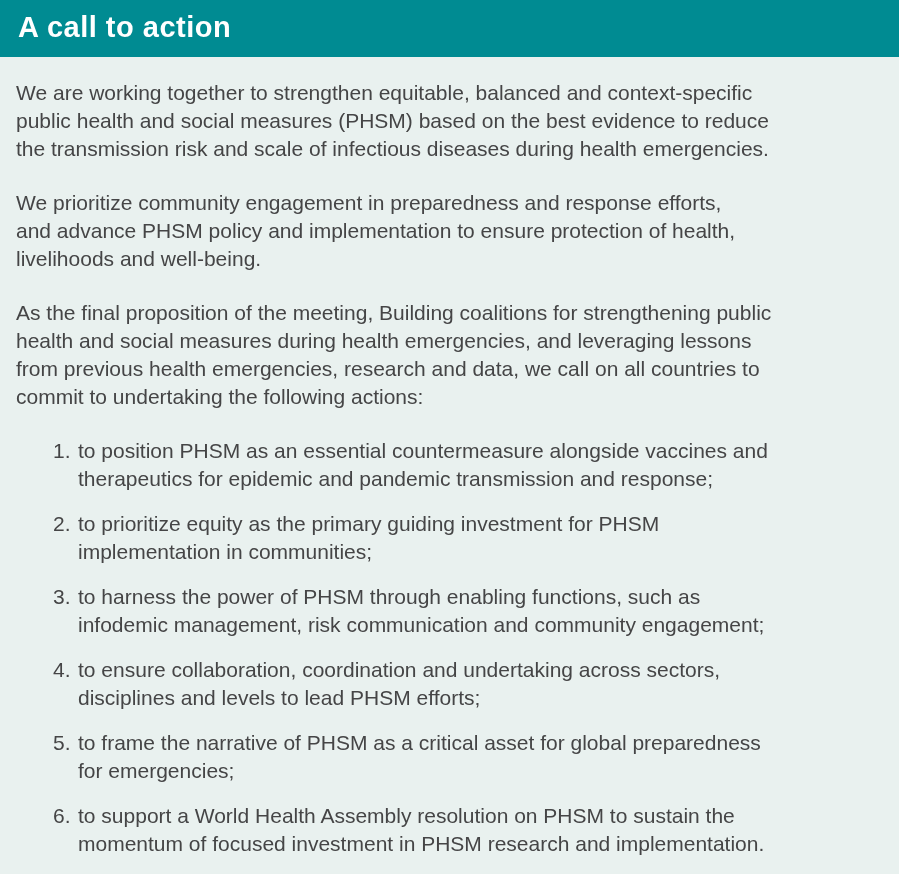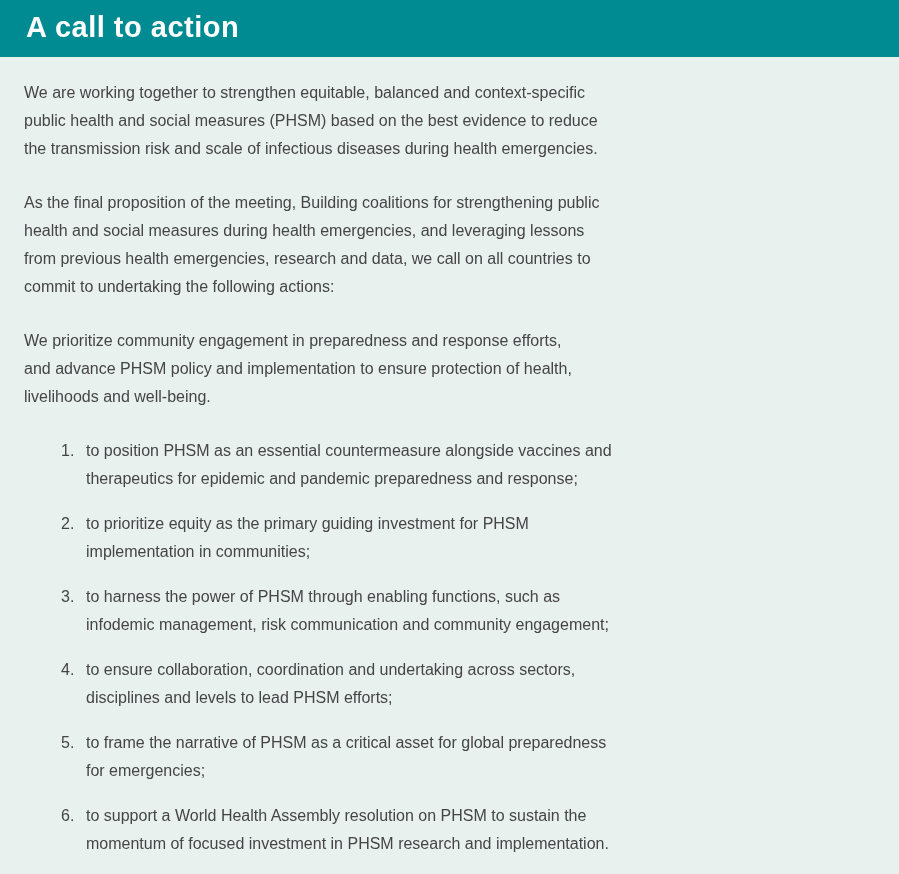--- a/index.html
+++ b/index.html
@@ -17,32 +17,32 @@
     background: #E9F1EF;
   }
   .banner {
     background: #008B92;
     height: 57px;
     display: flex;
     align-items: center;
     padding: 0 18px;
   }
   .banner h1 {
-    margin: 8px;
+    margin: 0;
     color: #FFFFFF;
     font-size: 29px;
     font-weight: 700;
     letter-spacing: 0.5px;
     line-height: 1;
     padding-bottom: 2px;
   }
   .content {
-    padding: 22px 28px 0 24px;
+    padding: 22px 28px 0 16px;
     color: #454546;
-    font-size: 16px;
+    font-size: 21px;
     line-height: 28px;
   }
   .content p {
     margin: 0 0 26px 0;
     white-space: pre-line;
   }
   ol.action-list {
     list-style: none;
     margin: 0;
     padding: 0 0 0 37px;
@@ -67,34 +67,34 @@
   <header class="banner">
     <h1>A call to action</h1>
   </header>
 
   <main class="content">
 
     <p>We are working together to strengthen equitable, balanced and context-specific
 public health and social measures (PHSM) based on the best evidence to reduce
 the transmission risk and scale of infectious diseases during health emergencies.</p>
 
+    <p>We prioritize community engagement in preparedness and response efforts,
+and advance PHSM policy and implementation to ensure protection of health,
+livelihoods and well-being.</p>
+
     <p>As the final proposition of the meeting, Building coalitions for strengthening public
 health and social measures during health emergencies, and leveraging lessons
 from previous health emergencies, research and data, we call on all countries to
 commit to undertaking the following actions:</p>
 
-    <p>We prioritize community engagement in preparedness and response efforts,
-and advance PHSM policy and implementation to ensure protection of health,
-livelihoods and well-being.</p>
-
     <ol class="action-list">
       <li>
         <span class="num">1.</span>
         <span class="txt">to position PHSM as an essential countermeasure alongside vaccines and
-therapeutics for epidemic and pandemic preparedness and response;</span>
+therapeutics for epidemic and pandemic transmission and response;</span>
       </li>
       <li>
         <span class="num">2.</span>
         <span class="txt">to prioritize equity as the primary guiding investment for PHSM
 implementation in communities;</span>
       </li>
       <li>
         <span class="num">3.</span>
         <span class="txt">to harness the power of PHSM through enabling functions, such as
 infodemic management, risk communication and community engagement;</span>

